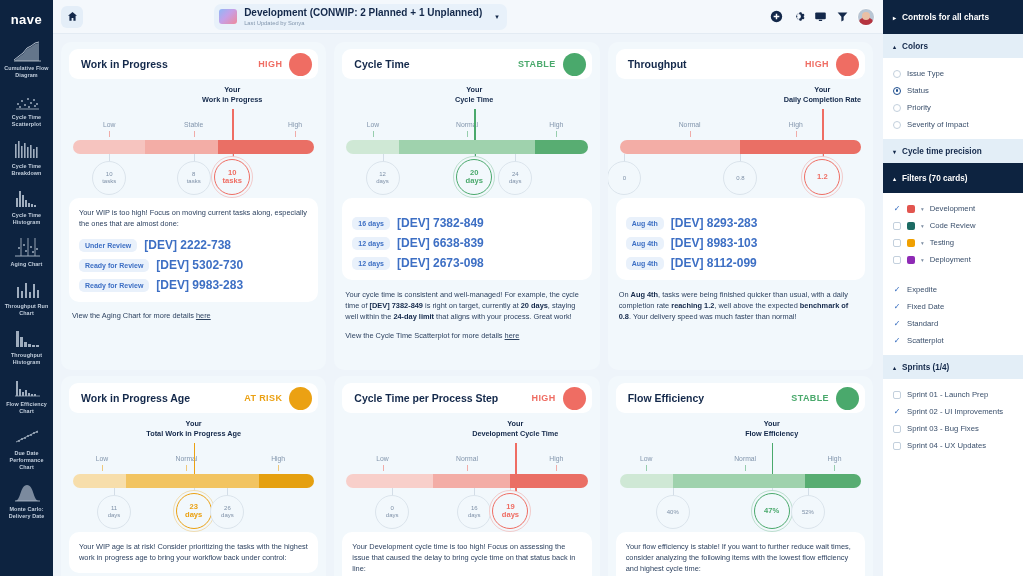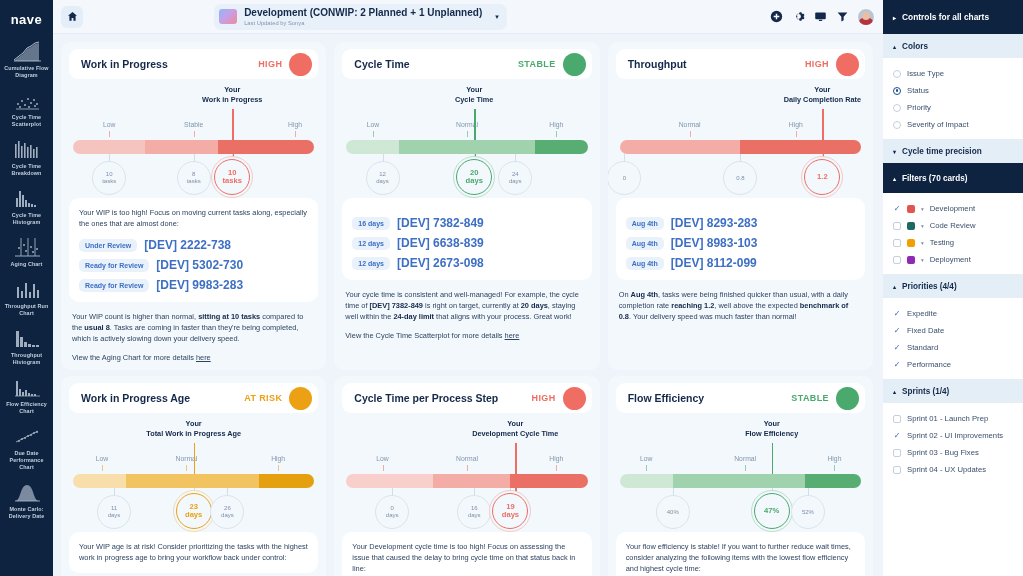--- a/index.html
+++ b/index.html
@@ -398,21 +398,20 @@
             </div>
             <div class="chiprow">
               <span class="chip">Ready for Review</span>
               <span class="ticket">[DEV] 5302-730</span>
             </div>
             <div class="chiprow">
               <span class="chip">Ready for Review</span>
               <span class="ticket">[DEV] 9983-283</span>
             </div>
           </div>
-          <div class="note">Your WIP count is higher than normal, <b>sitting at 10 tasks</b> compared to the <b>usual 8</b>. Tasks are coming in faster than they're being completed, which is actively slowing down your delivery speed.</div>
           <div class="note view">View the Aging Chart for more details <a>here</a></div>
         </div>
         <div class="card">
           <div class="card-head">
             <div class="card-title">Cycle Time</div>
             <div class="status-wrap">
               <span class="status-text" style="color:#4aa96c">STABLE</span>
               <span class="status-dot" style="background:#4aa96c"></span>
             </div>
           </div>
@@ -692,40 +691,36 @@
             <span class="mini-caret">▾</span>
             <span>Testing</span>
           </div>
           <div class="rp-row">
             <span class="cbox"></span>
             <span class="swatch" style="background:#8e2ab5"></span>
             <span class="mini-caret">▾</span>
             <span>Deployment</span>
           </div>
         </div>
-        <div class="rp-sec">
-          <span class="caret">▴</span>
-          <span>Priorities (4/4)</span>
-        </div>
         <div class="rp-body">
           <div class="rp-row">
             <span class="check">✓</span>
             <span>Expedite</span>
           </div>
           <div class="rp-row">
             <span class="check">✓</span>
             <span>Fixed Date</span>
           </div>
           <div class="rp-row">
             <span class="check">✓</span>
             <span>Standard</span>
           </div>
           <div class="rp-row">
             <span class="check">✓</span>
-            <span>Performance</span>
+            <span>Scatterplot</span>
           </div>
         </div>
         <div class="rp-sec">
           <span class="caret">▴</span>
           <span>Sprints (1/4)</span>
         </div>
         <div class="rp-body">
           <div class="rp-row">
             <span class="cbox"></span>
             <span>Sprint 01 - Launch Prep</span>

